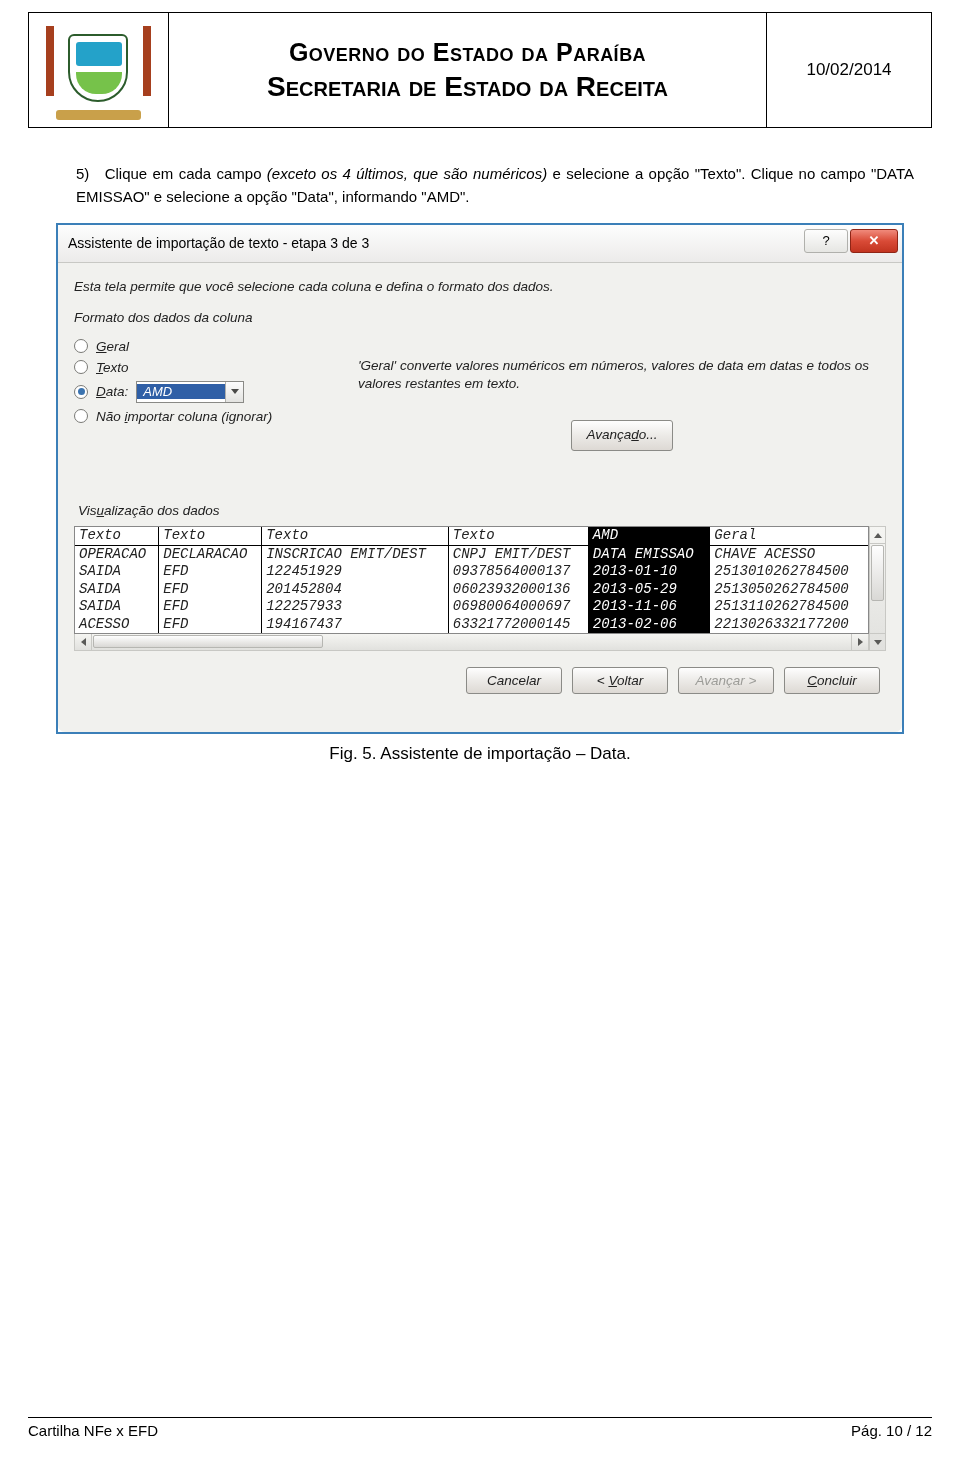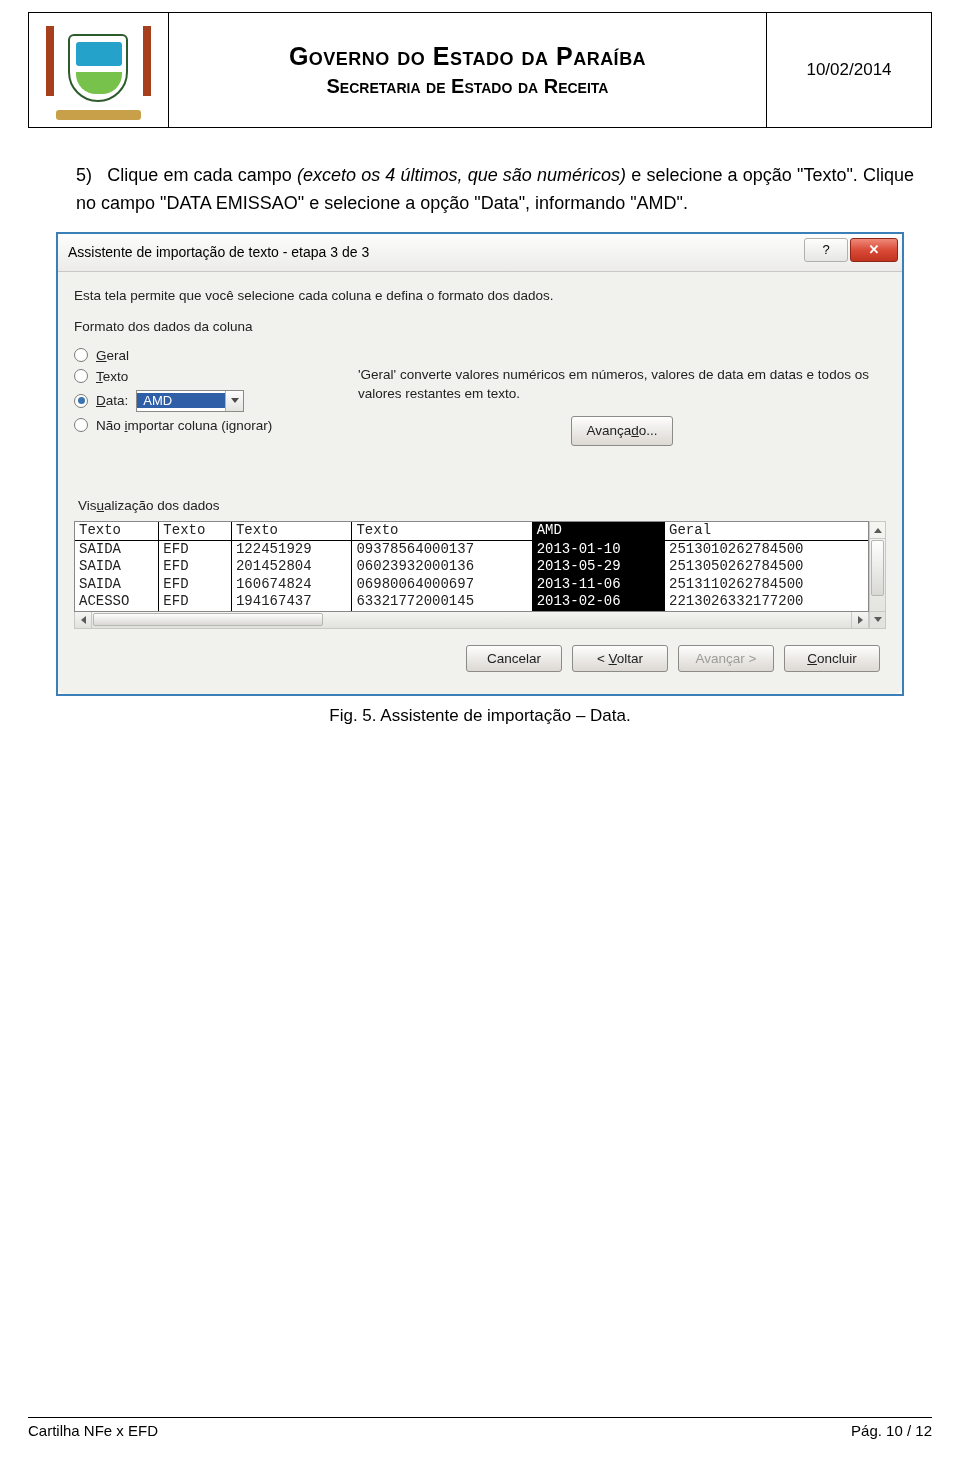--- a/index.html
+++ b/index.html
@@ -6,60 +6,60 @@
   html, body { width: 960px; font-family: Arial, Helvetica, sans-serif; background: #fff; color: #000; }
   body { height: 1459px; position: relative; padding: 12px 28px 0 28px; }
 
   
   .header-table { width: 100%; border-collapse: collapse; padding-left: 28px; }
   .header-table td { border: 1px solid #000; vertical-align: middle; }
   .cell-logo { width: 140px; height: 115px; text-align: center; }
   .cell-title { text-align: center; padding: 6px 8px; }
   .cell-date { width: 165px; text-align: center; font-size: 17px; }
   .title-line1 { font-weight: bold; font-size: 25px; font-variant: small-caps; letter-spacing: 0.5px; }
-  .title-line2 { font-weight: bold; font-size: 20px; font-variant: small-caps; margin-top: 4px; }
+  .title-line2 { font-weight: bold; font-size: 28px; font-variant: small-caps; margin-top: 4px; }
 
   
   .crest { width: 105px; height: 100px; margin: 4px auto; position: relative; }
   .crest .flag { position:absolute; top:6px; left:0; width:8px; height:70px; background:#a63f1e; }
   .crest .flag2{ position:absolute; top:6px; right:0; width:8px; height:70px; background:#a63f1e; }
   .crest .shield{ position:absolute; top:14px; left:22px; width:60px; height:68px; background:#fff; border:2px solid #2c5c2c; border-radius: 6px 6px 30px 30px; }
   .crest .shield::before{content:""; position:absolute; top:6px; left:6px; width:46px; height:24px; background:#24a2c9; border-radius:3px;}
   .crest .shield::after{content:""; position:absolute; top:36px; left:6px; width:46px; height:22px; background:#76c24a; border-radius:0 0 20px 20px;}
   .crest .base{ position:absolute; bottom:0; left:10px; right:10px; height:10px; background:#c9a04a; border-radius:3px; }
 
   
-  .body-text { margin: 34px 18px 0 48px; font-size: 18px; line-height: 1.55; text-align: justify; }
+  .body-text { margin: 34px 18px 0 48px; font-size: 15px; line-height: 1.55; text-align: justify; }
   .item-num { margin-right: 10px; }
   .italic { font-style: italic; }
 
   
   .dialog-wrap { margin: 14px auto 0 auto; width: 848px; border: 2px solid #3b7fb8; background: #fff; }
   .dialog { width: 100%; background: #f1f1ee; border-radius: 7px; }
   .titlebar { height: 38px; background: linear-gradient(#fdfdfd, #ecebea); border-bottom: 1px solid #c8c8c4; position: relative; display:flex; align-items:center; padding-left:10px; font-size:14px; }
   .titlebar .ctrls { position:absolute; right:4px; top:4px; display:flex; gap:2px; }
   .ctrl { width:44px; height:24px; border:1px solid #b0b0ac; border-radius:3px; background:linear-gradient(#fdfdfd,#e6e6e3); display:flex; align-items:center; justify-content:center; font-size:13px; }
   .ctrl.close{ background:linear-gradient(#f08a7b,#d94b37,#c23420); color:#fff; border-color:#8f2516; font-weight:bold; width:48px; }
-  .dialog-body{ padding:16px 16px 12px 16px; font-size:13.5px; color:#222; }
+  .dialog-body{ padding:16px 16px 28px 16px; font-size:13.5px; color:#222;font-style:italic; }
   .dialog-body p.lead{ margin-bottom:16px; }
   .group-label{ margin: 2px 0 8px 0; }
   .format-block{ display:flex; gap:24px; align-items:flex-start; margin-bottom:8px; }
   .radios{ width:260px; }
   .radio-row{ display:flex; align-items:center; gap:8px; margin:6px 0; }
   .radio{ width:14px; height:14px; border:1px solid #7a7a76; border-radius:50%; background:#fff; display:inline-flex; align-items:center; justify-content:center; }
   .radio.sel::after{ content:""; width:7px; height:7px; background:#3b73af; border-radius:50%; display:block; }
   .radio-label{ }
   .radio-label u{ text-decoration: underline; }
   .date-row{ display:flex; align-items:center; gap:8px; }
   .combo{ display:flex; align-items:center; border:1px solid #8a8a86; height:22px; background:#fff; }
   .combo .val{ padding:0 6px; width:88px; background:#2f5fa6; color:#fff; font-size:13px; }
   .combo .btn{ width:18px; height:100%; background:linear-gradient(#fdfdfd,#e3e3e0); border-left:1px solid #b0b0ac; display:flex; align-items:center; justify-content:center; }
   .chev{ width:0; height:0; border-left:4px solid transparent; border-right:4px solid transparent; border-top:5px solid #4a4a48; }
   .desc-block{ flex:1; font-size:13.5px; line-height:1.4; padding-top:24px; }
-  .adv-btn-row{ text-align:center; margin:12px 0 44px 0; }
+  .adv-btn-row{ text-align:center; margin:26px 0 44px 0; }
   .win-btn{ display:inline-block; min-width:96px; padding:5px 14px; border:1px solid #8b8b87; border-radius:3px; background:linear-gradient(#fefefe,#eceae7,#ddd9d4); font-size:13.5px; text-align:center; color:#222; }
   .win-btn u{ text-decoration:underline; }
   .win-btn.disabled{ color:#9c9c98; }
 
   .viz-label{ margin: 0 0 8px 4px; }
   .preview{ border:1px solid #888; background:#fff; font-family: "Courier New", monospace; font-size:14px; line-height:1.25; overflow:hidden; }
   .preview table{ border-collapse:collapse; width:100%; }
   .preview td{ white-space:pre; padding:0 4px; border-right:1px solid #000; }
   .preview tr.hdr td{ border-bottom:1px solid #000; }
   .preview td:last-child{ border-right:none; }
@@ -177,39 +177,47 @@
               <tbody>
                   <tr class="hdr">
                 <td>Texto</td>
                 <td>Texto</td>
                 <td>Texto</td>
                 <td>Texto</td>
                 <td class="hl">AMD</td>
                 <td>Geral</td>
               </tr>
               <tr>
+                <td>OPERACAO</td>
+                <td>DECLARACAO</td>
+                <td>INSCRICAO EMIT/DEST</td>
+                <td>CNPJ EMIT/DEST</td>
+                <td class="hl">DATA EMISSAO</td>
+                <td>CHAVE ACESSO</td>
+              </tr>
+              <tr>
                 <td>SAIDA</td>
                     <td>EFD</td>
                     <td>122451929</td>
                     <td>09378564000137</td>
                     <td class="hl">2013-01-10</td>
                     <td>2513010262784500</td>
               </tr>
               <tr>
                 <td>SAIDA</td>
                     <td>EFD</td>
                     <td>201452804</td>
                     <td>06023932000136</td>
                     <td class="hl">2013-05-29</td>
                     <td>2513050262784500</td>
               </tr>
               <tr>
                 <td>SAIDA</td>
                     <td>EFD</td>
-                    <td>160674824</td>
+                    <td>122257933</td>
                     <td>06980064000697</td>
                     <td class="hl">2013-11-06</td>
                     <td>2513110262784500</td>
               </tr>
               <tr>
                 <td>ACESSO</td>
                     <td>EFD</td>
                     <td>194167437</td>
                     <td>63321772000145</td>
                     <td class="hl">2013-02-06</td>

